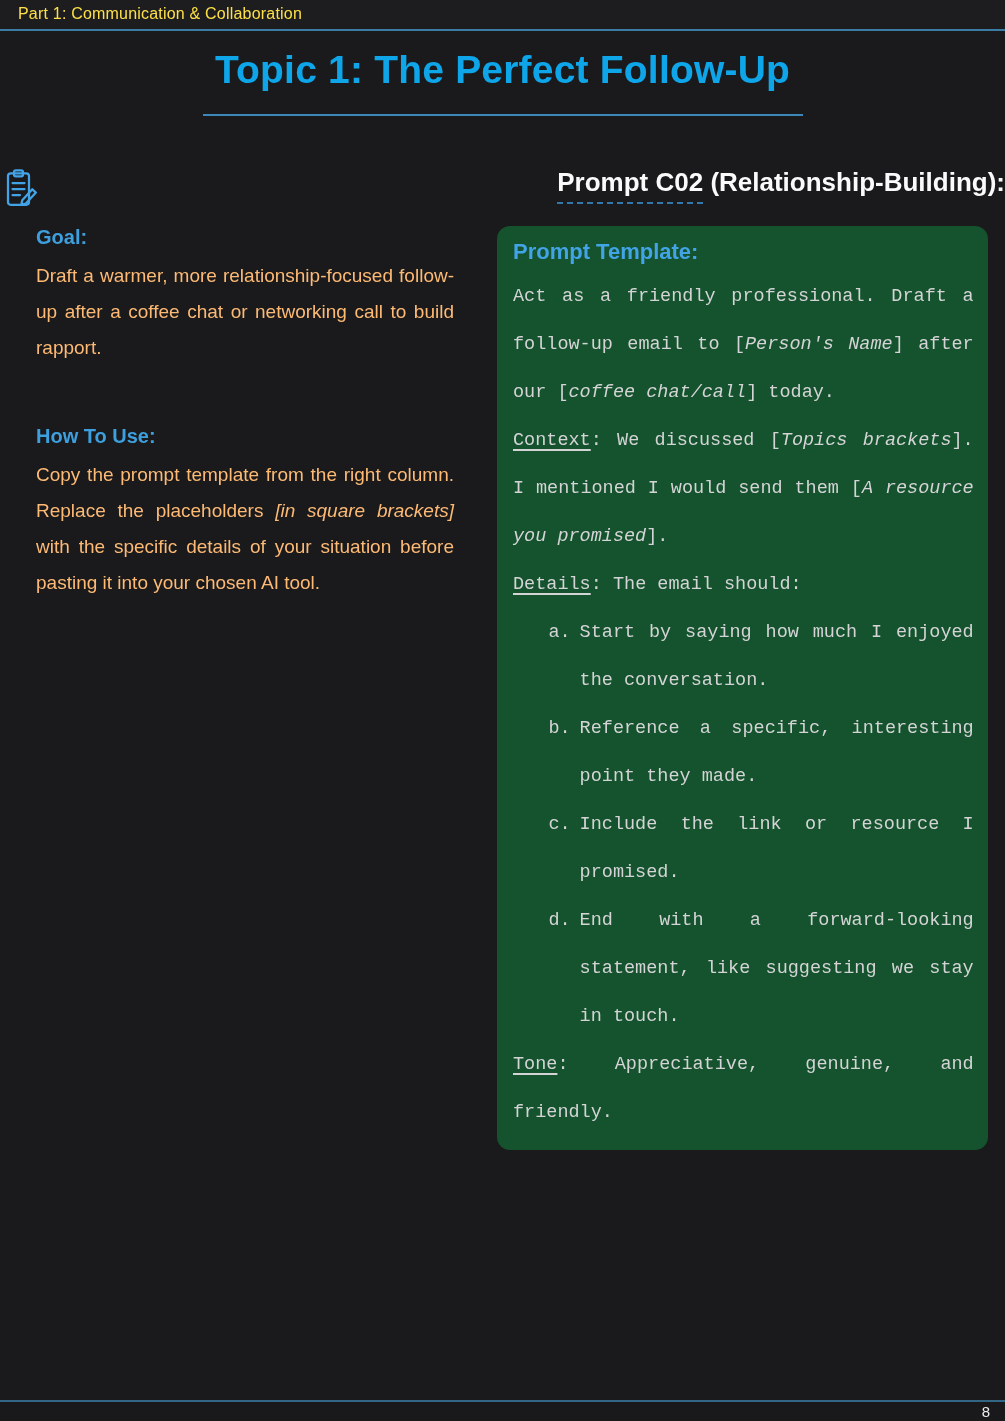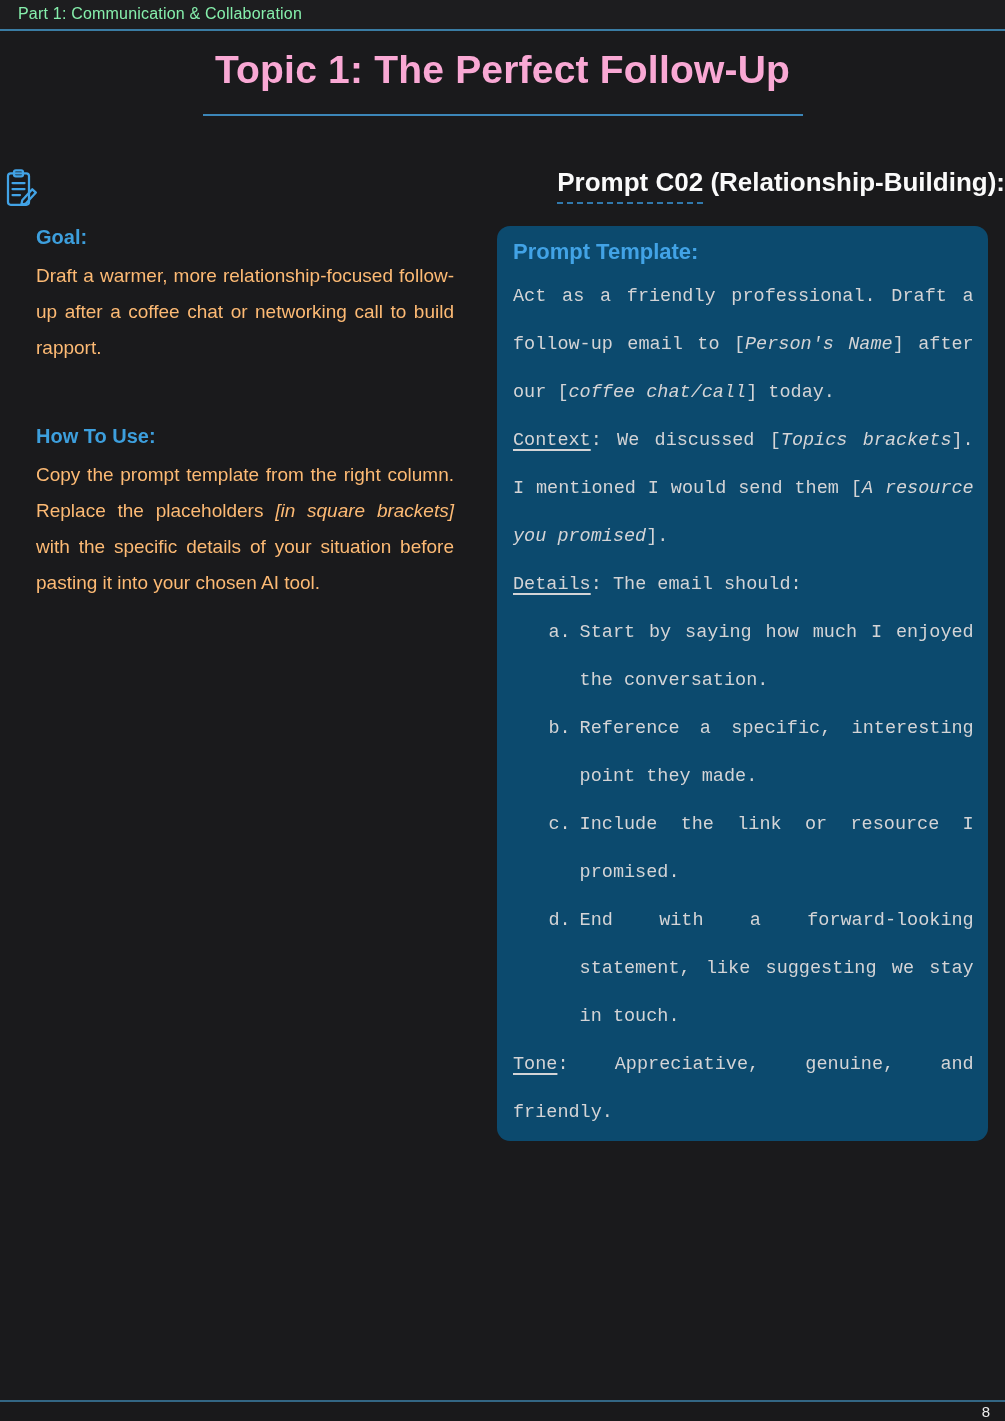--- a/index.html
+++ b/index.html
@@ -13,28 +13,28 @@
     font-family: "Liberation Sans", sans-serif;
     color: #ededee;
     overflow: hidden;
   }
   
   .topbar {
     background: #1d1d1f;
     border-bottom: 2px solid #3a7ca3;
     padding: 5px 18px 6px 18px;
   }
-  .topbar-text { font-size: 16px; color: #86efac; letter-spacing: 0.2px; }
+  .topbar-text { font-size: 16px; color: #fde047; letter-spacing: 0.2px; }
 
   
   .title-wrap { text-align: center; margin-top: 17px; }
   .page-title {
     font-size: 39px;
     font-weight: bold;
-    color: #f9a8d4;
+    color: #0ea5e9;
     letter-spacing: 0.2px;
   }
   .title-underline {
     width: 600px; height: 2px;
     background: #3c86b8;
     margin: 22px auto 0 auto;
   }
 
   
   .prompt-heading {
@@ -70,23 +70,23 @@
     line-height: 36px;
     text-align: justify;
     color: #fdba74;
   }
   .howto-block { margin-top: 59px; }
 
   
   .card {
     margin-left: 43px;
     width: 491px;
-    background: #0c4a6e;
+    background: #14532d;
     border-radius: 13px;
-    padding: 11px 14px 4px 16px;
+    padding: 11px 14px 13px 16px;
     align-self: flex-start;
   }
   .card-heading {
     color: #42a3e6;
     font-size: 22px;
     font-weight: bold;
     margin: 2px 0 8px 0;
   }
   .mono {
     font-family: "Liberation Mono", "DejaVu Sans Mono", monospace;

